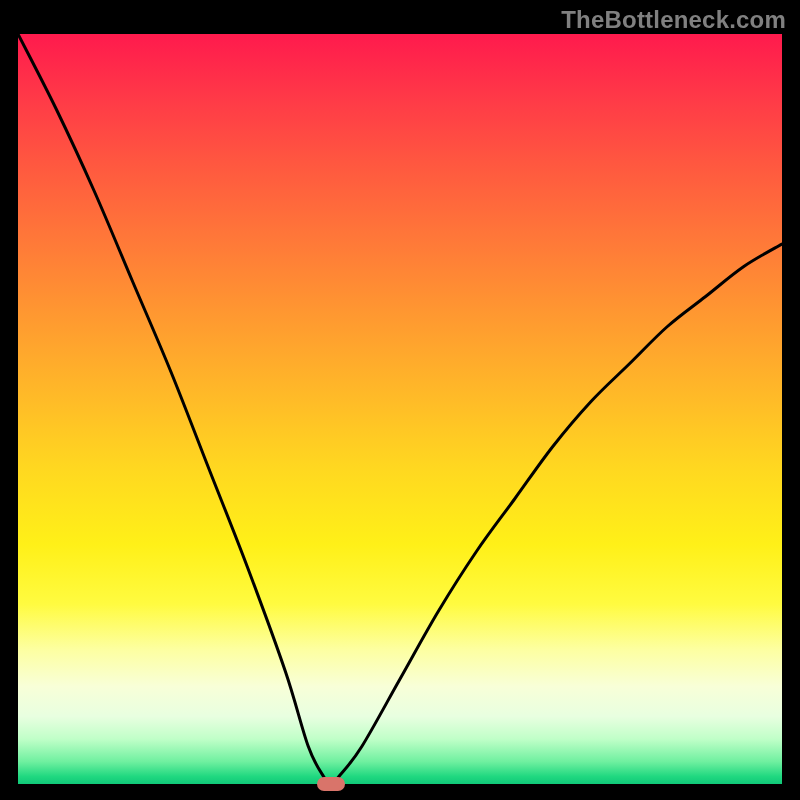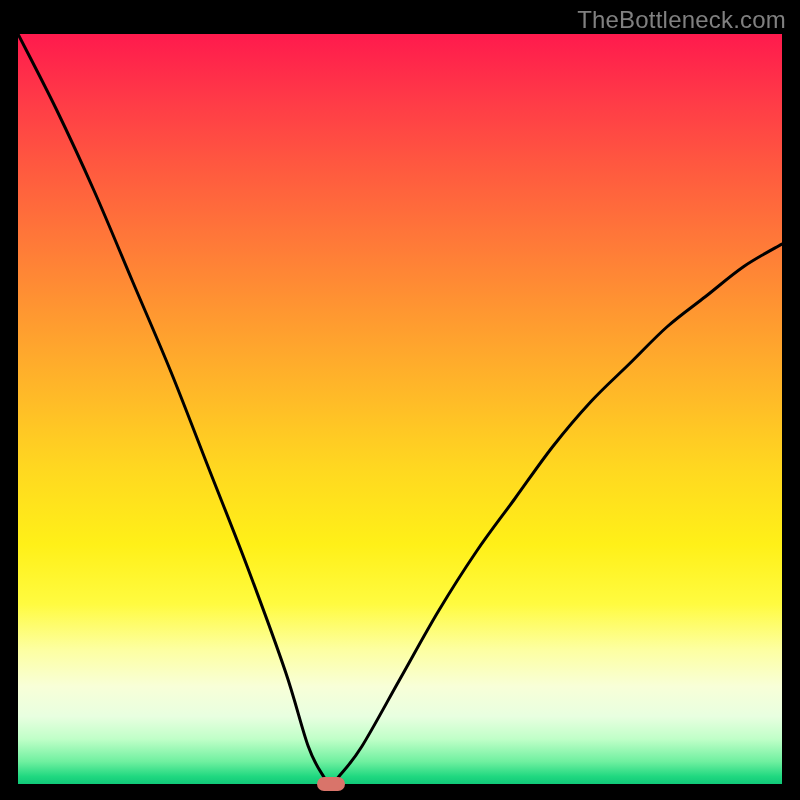--- a/index.html
+++ b/index.html
@@ -44,21 +44,21 @@
       #20d880 99%,
       #10c878 100%
     );
   }
   .watermark {
     position: absolute;
     top: 6px;
     right: 14px;
     color: #808080;
     font-size: 24px;
-    font-weight: normal;
+    font-weight: bold;
     letter-spacing: 0.2px;
   }
   .curve-svg {
     position: absolute;
     left: 0;
     top: 0;
     width: 764px;
     height: 750px;
   }
   .marker {

